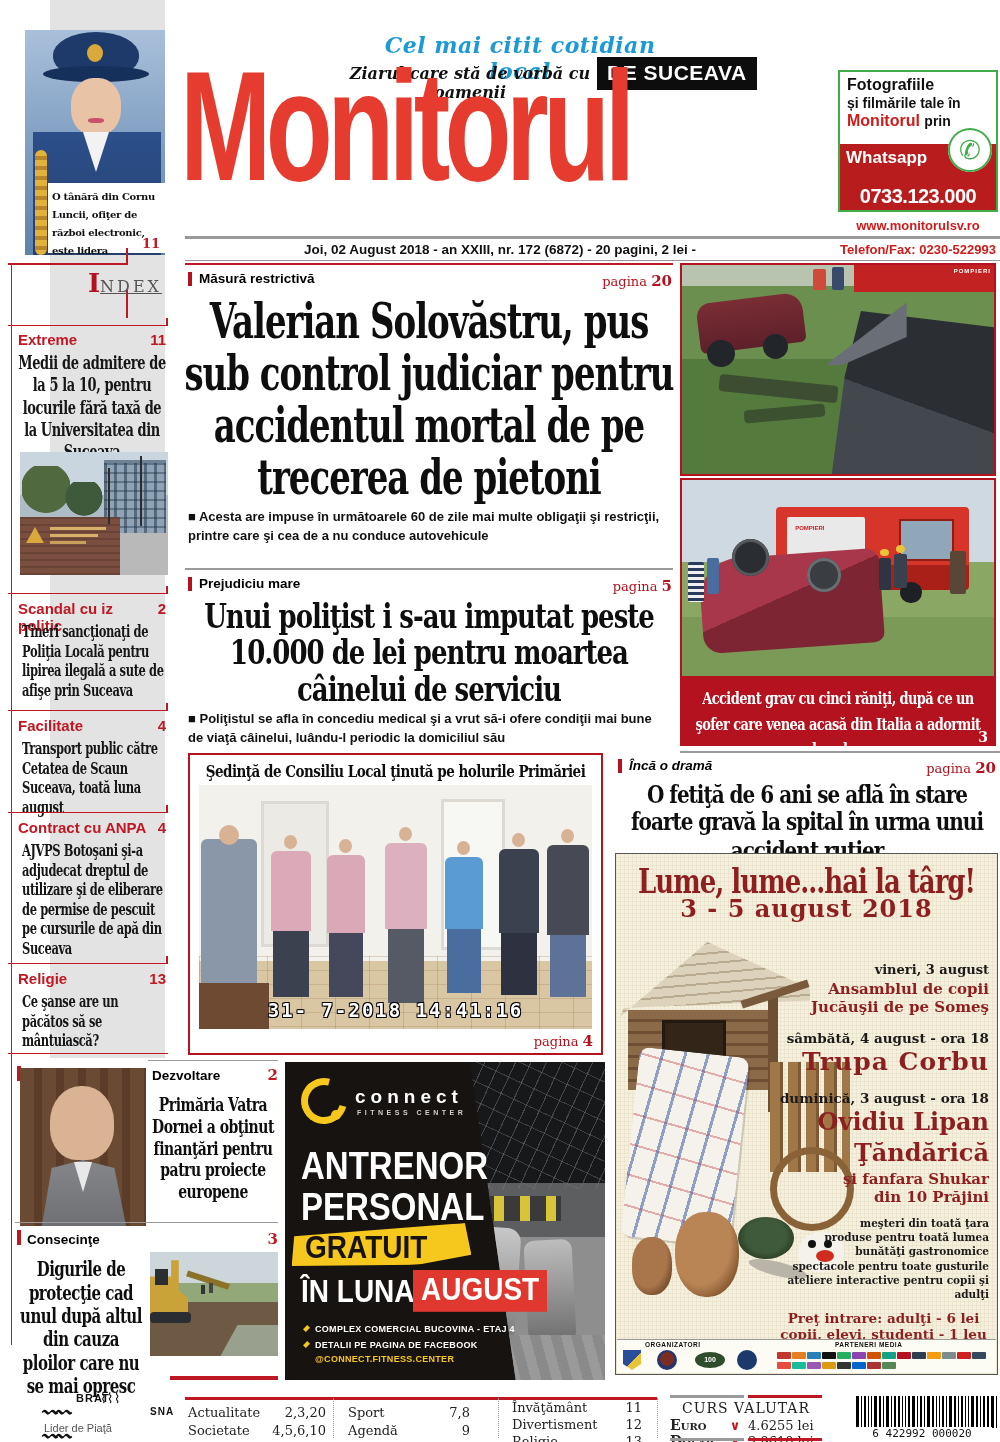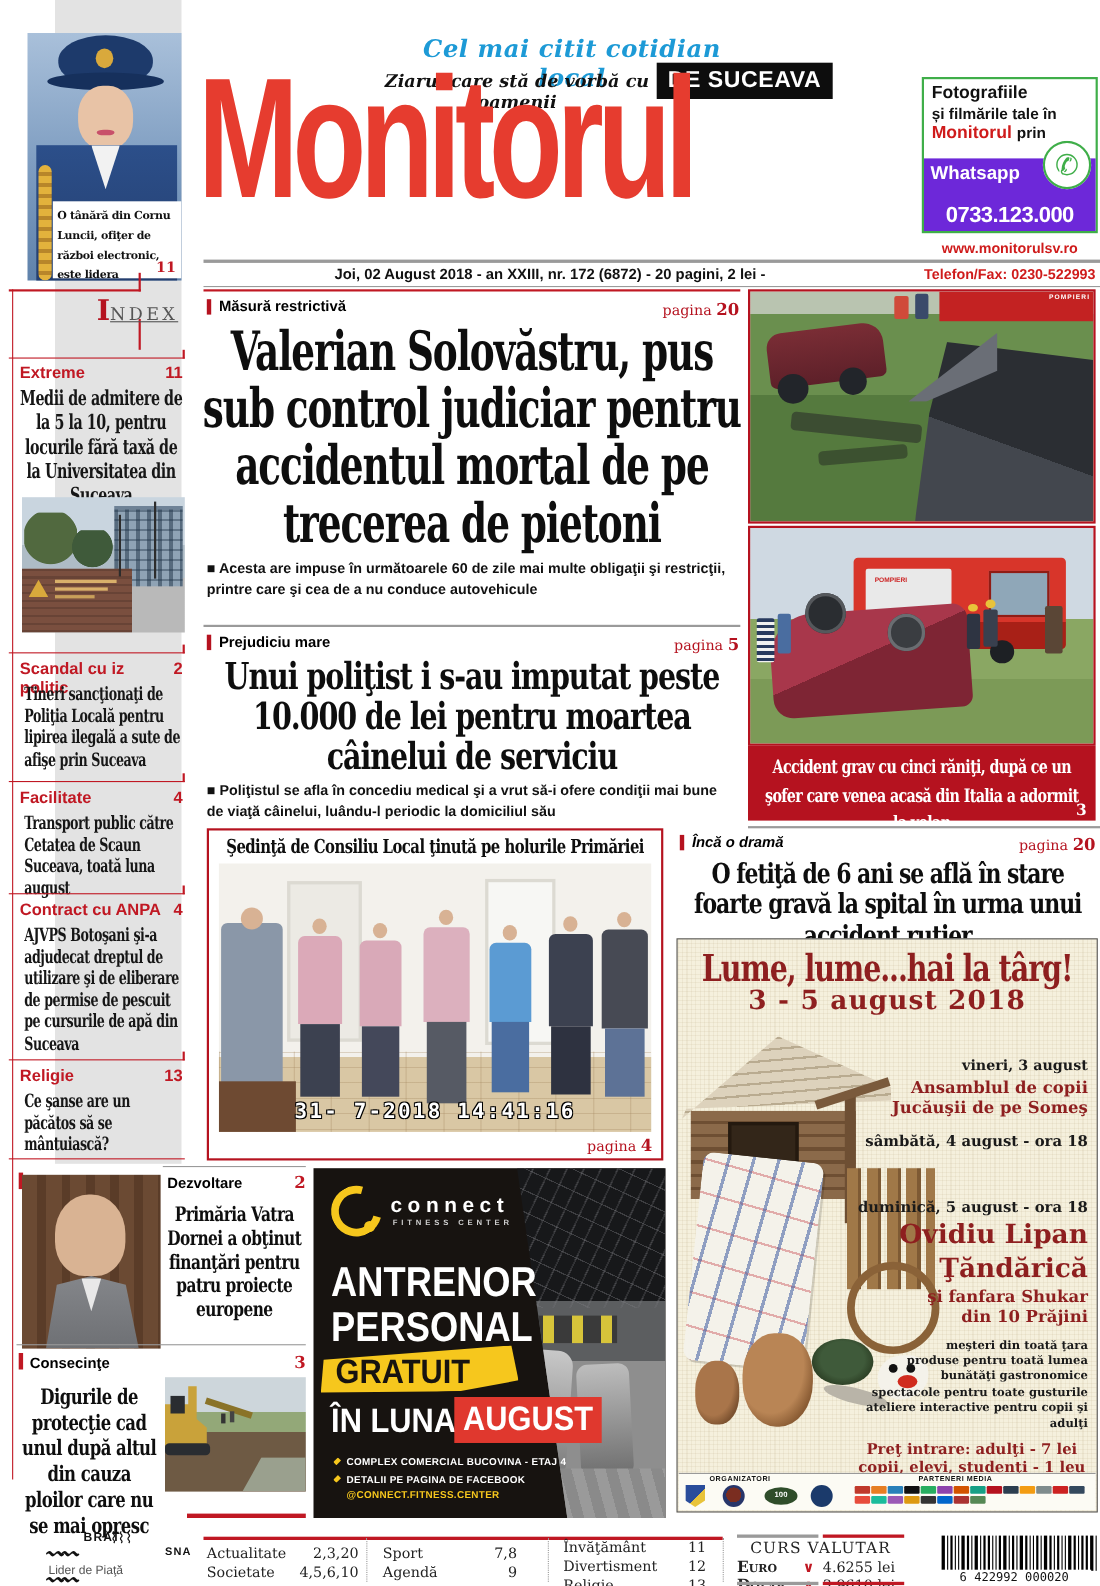--- a/index.html
+++ b/index.html
@@ -39,21 +39,21 @@
 
   <div class="a ser b" style="left:360px;top:32px;width:320px;text-align:center;font-style:italic;font-size:22px;color:#1d9ad6;letter-spacing:0.5px;">Cel mai citit cotidian local</div>
   <div class="a ser b" style="left:345px;top:64px;width:250px;text-align:center;font-style:italic;font-size:16px;color:#111;">Ziarul care stă de vorbă cu oamenii</div>
   <div class="a b" style="left:597px;top:57px;background:#0d0d0d;color:#fff;font-size:21px;padding:4px 10px 5px;letter-spacing:0.5px;">DE SUCEAVA</div>
   <div class="a b" style="left:180px;top:48px;width:620px;font-size:118px;letter-spacing:-6px;color:#e63c2f;transform:scaleY(1.32) scaleX(0.93);transform-origin:top left;line-height:1;">Monitorul</div>
 
   <div class="a" style="left:838px;top:70px;width:160px;height:142px;background:#fff;border:2px solid #3fae49;box-sizing:border-box;">
     <div class="b" style="font-size:16px;margin:4px 0 0 7px;color:#111;">Fotografiile</div>
     <div class="b" style="font-size:14px;margin:1px 0 0 7px;color:#111;">și filmările tale în</div>
     <div style="margin:1px 0 2px 7px;"><span class="b" style="font-size:16px;color:#cf1b1b;">Monitorul</span> <span class="b" style="font-size:14px;color:#111;">prin</span></div>
-    <div style="position:absolute;left:0;bottom:0;width:100%;height:66px;background:#6d28d9;">
+    <div style="position:absolute;left:0;bottom:0;width:100%;height:66px;background:#b91c1c;">
       <div class="b" style="position:absolute;left:6px;top:4px;font-size:17px;color:#fff;">Whatsapp</div>
       <div class="a" style="right:4px;top:-16px;width:44px;height:44px;border-radius:50%;background:#fff;box-shadow:0 0 0 2px #3fae49 inset;">
         <div style="font-size:26px;color:#3fae49;text-align:center;line-height:44px;">✆</div>
       </div>
       <div class="b" style="position:absolute;left:0;bottom:2px;width:100%;text-align:center;font-size:20px;color:#fff;letter-spacing:-0.5px;">0733.123.000</div>
     </div>
   </div>
   <div class="a b" style="left:838px;top:218px;width:160px;text-align:center;font-size:13px;color:#cf1b1b;">www.monitorulsv.ro</div>
 
   <div class="a grule" style="left:185px;top:236px;width:815px;height:3px;"></div>
@@ -267,35 +267,36 @@
       <div class="a" style="left:196px;top:318px;width:18px;height:12px;background:#d02b1e;border-radius:50%;"></div>
     </div>
 
     <div class="ser b adred" style="margin-top:8px;text-align:center;font-size:26px;letter-spacing:-1px;transform:scaleY(1.3);transform-origin:top center;">Lume, lume...hai la târg!</div>
     <div class="ser b adred" style="margin-top:2px;text-align:center;font-size:24px;letter-spacing:1px;">3 - 5 august 2018</div>
 
     <div class="a ser b" style="right:8px;top:108px;width:240px;text-align:right;font-size:13px;color:#1a1a1a;">vineri, 3 august</div>
     <div class="a ser b adred" style="right:8px;top:126px;width:240px;text-align:right;font-size:15px;">Ansamblul de copii</div>
     <div class="a ser b adred" style="right:8px;top:144px;width:240px;text-align:right;font-size:15px;">Jucăuşii de pe Someş</div>
     <div class="a ser b" style="right:8px;top:176px;width:240px;text-align:right;font-size:13.5px;color:#1a1a1a;">sâmbătă, 4 august - ora 18</div>
-    <div class="a ser b" style="right:8px;top:236px;width:240px;text-align:right;font-size:13.5px;color:#1a1a1a;">duminică, 5 august - ora 18</div>
+    <div class="a ser b adred" style="right:8px;top:193px;width:240px;text-align:right;font-size:25px;letter-spacing:1px;">Trupa Corbu</div>
+    <div class="a ser b" style="right:8px;top:236px;width:240px;text-align:right;font-size:13.5px;color:#1a1a1a;">duminică, 3 august - ora 18</div>
     <div class="a ser b adred" style="right:8px;top:253px;width:240px;text-align:right;font-size:24px;">Ovidiu Lipan</div>
     <div class="a ser b adred" style="right:8px;top:284px;width:240px;text-align:right;font-size:24px;">Ţăndărică</div>
     <div class="a ser b adred" style="right:8px;top:316px;width:240px;text-align:right;font-size:15px;">şi fanfara Shukar</div>
     <div class="a ser b adred" style="right:8px;top:334px;width:240px;text-align:right;font-size:15px;">din 10 Prăjini</div>
 
     <div class="a ser b" style="right:8px;top:362px;width:230px;text-align:right;font-size:10.5px;line-height:1.35;color:#1a1a1a;">
       <div>meşteri din toată ţara</div>
       <div>produse pentru toată lumea</div>
       <div>bunătăţi gastronomice</div>
       <div>spectacole pentru toate gusturile</div>
       <div>ateliere interactive pentru copii şi adulţi</div>
     </div>
 
-    <div class="a ser b adred" style="right:6px;top:456px;width:215px;text-align:center;font-size:13.5px;">Preţ intrare: adulţi - 7 lei</div>
+    <div class="a ser b adred" style="right:6px;top:456px;width:215px;text-align:center;font-size:13.5px;">Preţ intrare: adulţi - 6 lei</div>
     <div class="a ser b adred" style="right:6px;top:472px;width:215px;text-align:center;font-size:13.5px;">copii, elevi, studenţi - 1 leu</div>
 
     <div class="a" style="left:1px;bottom:1px;width:379px;height:33px;background:#fcfbf4;border-top:1px solid #999;">
       <div class="b" style="position:absolute;left:28px;top:1px;font-size:6.5px;letter-spacing:0.5px;">ORGANIZATORI</div>
       <div class="a" style="left:6px;top:10px;width:18px;height:20px;background:linear-gradient(135deg,#2a4d9b 0 55%,#e8c33a 55% 100%);clip-path:polygon(0 0,100% 0,100% 70%,50% 100%,0 70%);"></div>
       <div class="a" style="left:40px;top:10px;width:20px;height:20px;background:radial-gradient(circle at 50% 45%,#7a2d20 0 45%,#27356a 46% 100%);border-radius:50%;"></div>
       <div class="a" style="left:78px;top:12px;width:30px;height:16px;background:#2f4d2a;border-radius:50%;color:#fff;font-size:7px;font-weight:bold;text-align:center;line-height:16px;">100</div>
       <div class="a" style="left:120px;top:10px;width:20px;height:20px;background:radial-gradient(circle at 50% 50%,#1b3a6b 0 70%,#0e2244 100%);border-radius:50%;"></div>
       <div class="b" style="position:absolute;left:218px;top:1px;font-size:6.5px;letter-spacing:0.5px;">PARTENERI MEDIA</div>
       <div class="a" id="partner-chips" style="left:160px;top:10px;width:215px;height:20px;line-height:9px;"><span class="chip" style="background: rgb(192, 57, 43);"></span><span class="chip" style="background: rgb(230, 126, 34);"></span><span class="chip" style="background: rgb(41, 128, 185);"></span><span class="chip" style="background: rgb(17, 17, 17);"></span><span class="chip" style="background: rgb(39, 174, 96);"></span><span class="chip" style="background: rgb(142, 68, 173);"></span><span class="chip" style="background: rgb(211, 84, 0);"></span><span class="chip" style="background: rgb(22, 160, 133);"></span><span class="chip" style="background: rgb(181, 18, 31);"></span><span class="chip" style="background: rgb(44, 62, 80);"></span><span class="chip" style="background: rgb(243, 156, 18);"></span><span class="chip" style="background: rgb(127, 140, 141);"></span><span class="chip" style="background: rgb(204, 34, 34);"></span><span class="chip" style="background: rgb(52, 73, 94);"></span><span class="chip" style="background: rgb(231, 76, 60);"></span><span class="chip" style="background: rgb(26, 188, 156);"></span><span class="chip" style="background: rgb(155, 89, 182);"></span><span class="chip" style="background: rgb(221, 153, 17);"></span><span class="chip" style="background: rgb(51, 51, 51);"></span><span class="chip" style="background: rgb(0, 102, 204);"></span><span class="chip" style="background: rgb(170, 51, 51);"></span><span class="chip" style="background: rgb(85, 136, 85);"></span></div>

